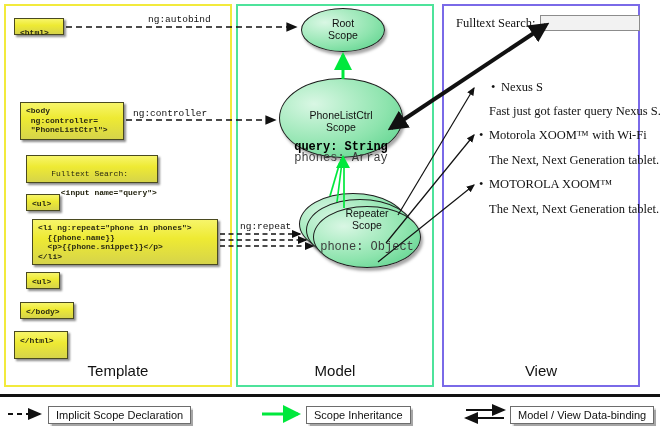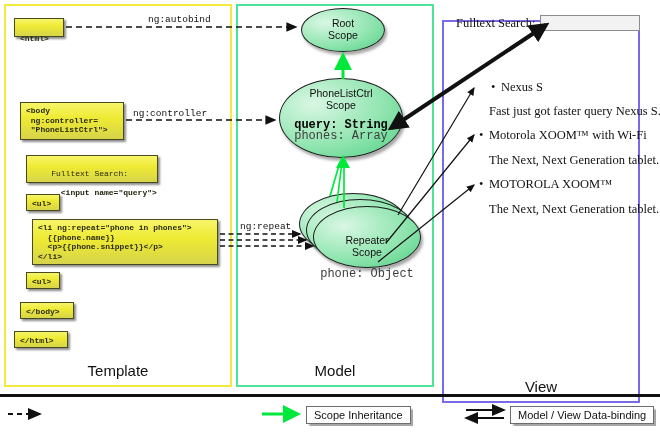--- a/index.html
+++ b/index.html
@@ -9,21 +9,21 @@
     font-family:"Liberation Sans",sans-serif;
     position:relative;
     overflow:hidden;
   }
   #stage{position:absolute;left:0;top:0;width:660px;height:435px;}
 
   
   .column{position:absolute;background:#fff;box-sizing:border-box;}
   .column.template{left:4px;  top:4px; width:228px; height:383px; border:2px solid #f2ea3c;}
   .column.model{   left:236px;top:4px; width:198px; height:383px; border:2px solid #4ee39b;}
-  .column.view{    left:442px;top:20px; width:198px; height:383px; border:2px solid #7a6ae8;}
+  .column.view{    left:442px;top:4px; width:198px; height:383px; border:2px solid #7a6ae8;}
   .col-label{
     position:absolute;bottom:6px;left:0;width:100%;
     text-align:center;font-size:15px;color:#111;font-family:"Liberation Sans",sans-serif;
   }
 
   
   .codebox{
     position:absolute;
     background:linear-gradient(to bottom,#f7f56a 0%,#eeea33 42%,#d6d44a 100%);
     border:1px solid #4a4a20;
@@ -90,21 +90,21 @@
   <div class="column template">
     <div class="col-label">Template</div>
   </div>
   <div class="column model">
     <div class="col-label">Model</div>
   </div>
   <div class="column view">
     <div class="col-label">View</div>
   </div>
 
-  <div class="codebox b" style="left:14px;top:18px;width:50px;height:17px;line-height:11px;padding-top:14px;">&lt;html&gt;</div>
+  <div class="codebox b" style="left:14px;top:18px;width:50px;height:17px;line-height:11px;padding-top:8px;">&lt;html&gt;</div>
 
   <div class="codebox b" style="left:20px;top:102px;width:104px;height:38px;">&lt;body
  ng:controller=
  "PhoneListCtrl"&gt;</div>
 
   <div class="codebox" style="left:26px;top:155px;width:132px;height:28px;">
     <span>Fulltext Search:</span><br>
     <span class="bold">  &lt;input name="query"&gt;</span>
   </div>
 
@@ -112,44 +112,44 @@
 
   <div class="codebox b" style="left:32px;top:219px;width:186px;height:46px;">&lt;li ng:repeat="phone in phones"&gt;
   {{phone.name}}
   &lt;p&gt;{{phone.snippet}}&lt;/p&gt;
 &lt;/li&gt;</div>
 
   <div class="codebox b" style="left:26px;top:272px;width:34px;height:17px;line-height:11px;">&lt;ul&gt;</div>
 
   <div class="codebox b" style="left:20px;top:302px;width:54px;height:17px;line-height:11px;">&lt;/body&gt;</div>
 
-  <div class="codebox b" style="left:14px;top:331px;width:54px;height:17px;line-height:11px;">&lt;/html&gt;</div>
+  <div class="codebox b" style="left:14px;top:331px;width:54px;height:28px;line-height:11px;">&lt;/html&gt;</div>
 
   <div class="scope" style="left:301px;top:8px;width:84px;height:44px;">
     <div class="title" style="margin-top:8px;">
       <span>Root</span><br>
       <span>Scope</span>
     </div>
   </div>
 
   <div class="scope" style="left:279px;top:78px;width:124px;height:80px;">
-    <div class="title" style="margin-top:8px;">
+    <div class="title" style="margin-top:30px;">
       <span>PhoneListCtrl</span><br>
       <span>Scope</span>
     </div>
     <div class="props" style="margin-top:9px;">
       <span class="hl">query: String</span><br>
       <span>phones: Array</span>
     </div>
   </div>
 
   <div class="scope" style="left:299px;top:193px;width:108px;height:62px;"></div>
   <div class="scope" style="left:306px;top:199px;width:108px;height:62px;"></div>
   <div class="scope" style="left:313px;top:206px;width:108px;height:62px;">
-    <div class="title" style="margin-top:27px;">
+    <div class="title" style="margin-top:0;">
       <span>Repeater</span><br>
       <span>Scope</span>
     </div>
     <div class="props" style="margin-top:11px;">
       <span>phone: Object</span>
     </div>
   </div>
 
   <div class="viewinner v-label" style="left:456px;top:16px;">Fulltext Search:</div>
   <input class="v-input" type="text" style="left: 540px; top: 15px; width: 100px; height: 16px;" placeholder="">
@@ -167,20 +167,21 @@
   <div class="v-bullet" style="left:479px;top:177px;">
     <span class="dot">•</span><span>MOTOROLA XOOM™</span>
   </div>
   <div class="v-desc" style="left:489px;top:202px;">The Next, Next Generation tablet.</div>
 
   <div class="arrowlabel" style="left:148px;top:14px;">ng:autobind</div>
   <div class="arrowlabel" style="left:133px;top:108px;">ng:controller</div>
   <div class="arrowlabel" style="left:240px;top:221px;">ng:repeat</div>
 
   <div class="legend-rule"></div>
+  <div class="legendbox" style="left:48px;top:406px;">Implicit Scope Declaration</div>
   <div class="legendbox" style="left:306px;top:406px;">Scope Inheritance</div>
   <div class="legendbox" style="left:510px;top:406px;">Model / View Data-binding</div>
 
   <svg class="overlay" viewBox="0 0 660 435">
     <defs>
       <marker id="adash" markerWidth="7" markerHeight="7" refX="6" refY="3" orient="auto">
         <path d="M0,0 L7,3 L0,6 z" fill="#111"></path>
       </marker>
       <marker id="athin" markerWidth="7" markerHeight="7" refX="6" refY="3" orient="auto">
         <path d="M0,0 L7,3 L0,6 z" fill="#111"></path>

